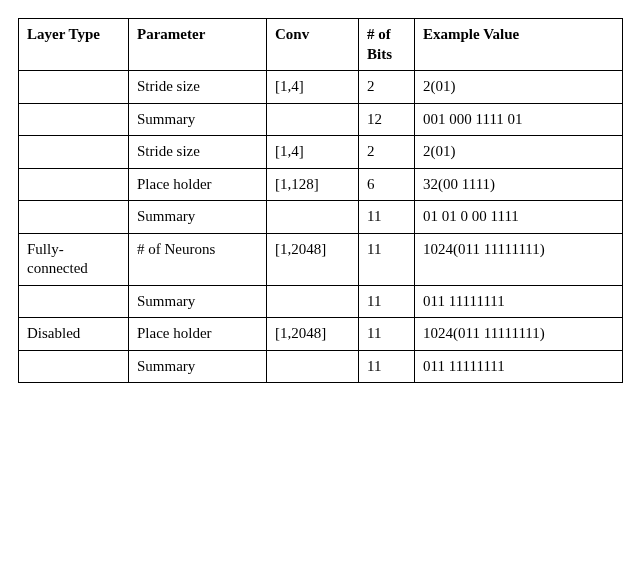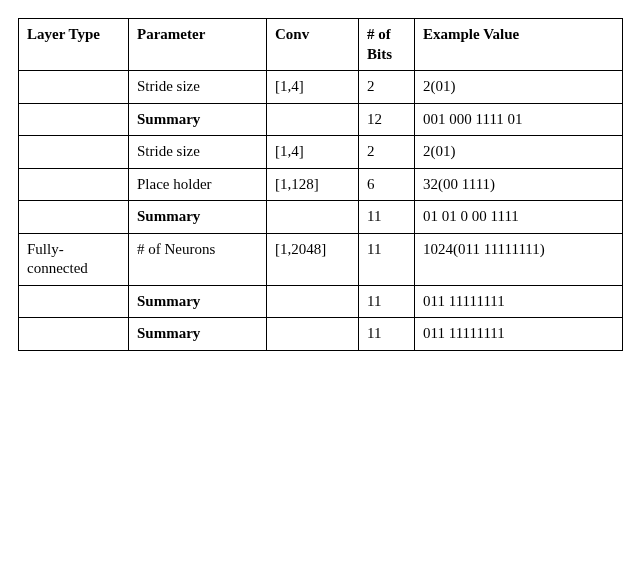--- a/index.html
+++ b/index.html
@@ -25,21 +25,21 @@
     overflow-wrap: break-word;
   }
   th {
     font-weight: bold;
   }
   col.c1 { width: 110px; }
   col.c2 { width: 138px; }
   col.c3 { width: 92px; }
   col.c4 { width: 56px; }
   col.c5 { width: 208px; }
-  .bold { font-weight: bold; margin-left: 10px; }
+  .bold { font-weight: normal; margin-left: 10px; }
 </style>
 </head>
 <body>
 
 <table>
   <colgroup>
     <col class="c1">
       <col class="c2">
       <col class="c3">
       <col class="c4">
@@ -98,20 +98,27 @@
         <td>1024(011 11111111)</td>
       </tr>
       <tr>
         <td></td>
         <td class="bold">Summary</td>
         <td></td>
         <td>11</td>
         <td>011 11111111</td>
       </tr>
       <tr>
+        <td>Disabled</td>
+        <td>Place holder</td>
+        <td>[1,2048]</td>
+        <td>11</td>
+        <td>1024(011 11111111)</td>
+      </tr>
+      <tr>
         <td></td>
         <td class="bold">Summary</td>
         <td></td>
         <td>11</td>
         <td>011 11111111</td>
       </tr>
     </tbody>
 </table>
 
 </body></html>

